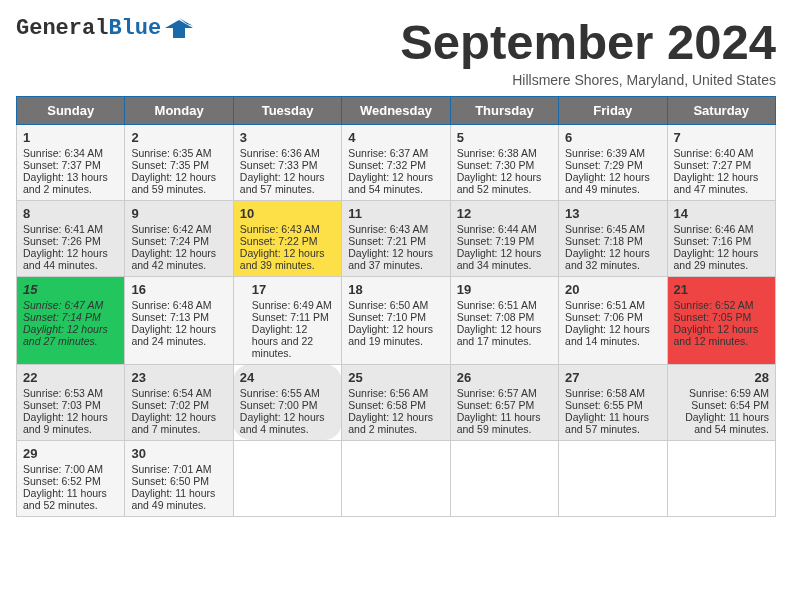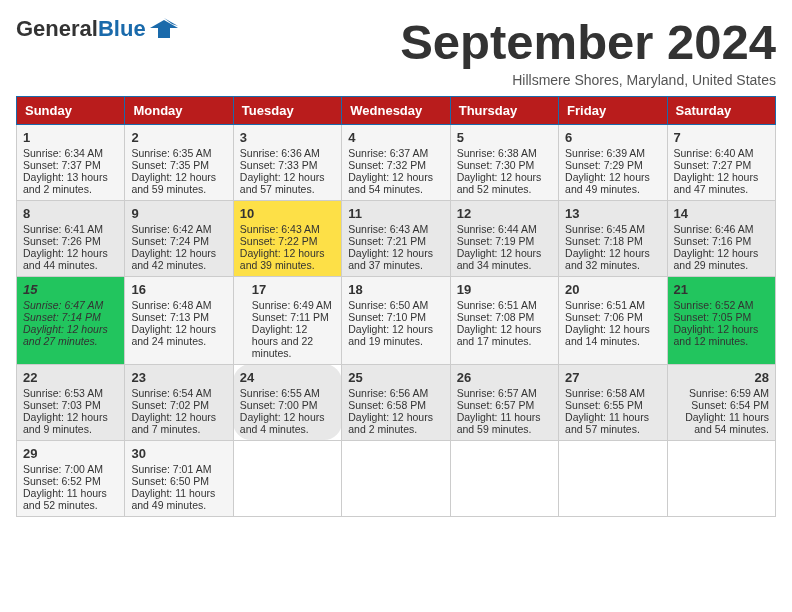--- a/index.html
+++ b/index.html
@@ -13,20 +13,21 @@
     .header {
       display: flex;
       justify-content: space-between;
       align-items: flex-start;
       margin-bottom: 8px;
     }
     .logo {
       display: flex;
       flex-direction: column;
       align-items: flex-start;
+      font-family: Liberation Mono, monospace;
     }
     .logo-wrapper {
       display: flex;
       align-items: center;
       gap: 4px;
     }
     .title-block {
       text-align: right;
     }
     .month-title {
@@ -39,26 +40,26 @@
       font-size: 14px;
       color: #555;
       margin-top: 2px;
     }
     .calendar {
       width: 100%;
       border-collapse: collapse;
       margin-top: 8px;
     }
     .calendar thead th {
-      background-color: #b91c1c;
+      background-color: #737373;
       color: #fff;
       font-size: 13px;
       font-weight: bold;
       padding: 6px 8px;
-      text-align: left;
+      text-align: center;
       border: 1px solid #1a6aab;
     }
     .calendar tbody td {
       border: 1px solid #ccc;
       vertical-align: top;
       padding: 5px 6px;
       font-size: 10.5px;
       color: #333;
       width: calc(100% / 7);
       background: #fff;
@@ -132,21 +133,21 @@
         <td style="background: rgb(232, 232, 232);"><span class="day-number">13</span><span>Sunrise: 6:45 AM</span><br><span>Sunset: 7:18 PM</span><br><span>Daylight: 12 hours and 32 minutes.</span></td>
         <td style="background: rgb(232, 232, 232);"><span class="day-number">14</span><span>Sunrise: 6:46 AM</span><br><span>Sunset: 7:16 PM</span><br><span>Daylight: 12 hours and 29 minutes.</span></td>
       </tr>
       <tr>
         <td style="background: #22c55e; font-style: italic;"><span class="day-number">15</span><span>Sunrise: 6:47 AM</span><br><span>Sunset: 7:14 PM</span><br><span>Daylight: 12 hours and 27 minutes.</span></td>
         <td style="background: rgb(245, 245, 245); margin-top: 20px;"><span class="day-number">16</span><span>Sunrise: 6:48 AM</span><br><span>Sunset: 7:13 PM</span><br><span>Daylight: 12 hours and 24 minutes.</span></td>
         <td style="background: rgb(245, 245, 245); padding-left: 18px;"><span class="day-number">17</span><span>Sunrise: 6:49 AM</span><br><span>Sunset: 7:11 PM</span><br><span>Daylight: 12 hours and 22 minutes.</span></td>
         <td style="background: rgb(245, 245, 245);"><span class="day-number">18</span><span>Sunrise: 6:50 AM</span><br><span>Sunset: 7:10 PM</span><br><span>Daylight: 12 hours and 19 minutes.</span></td>
         <td style="background: rgb(245, 245, 245);"><span class="day-number">19</span><span>Sunrise: 6:51 AM</span><br><span>Sunset: 7:08 PM</span><br><span>Daylight: 12 hours and 17 minutes.</span></td>
         <td style="background: rgb(245, 245, 245);"><span class="day-number">20</span><span>Sunrise: 6:51 AM</span><br><span>Sunset: 7:06 PM</span><br><span>Daylight: 12 hours and 14 minutes.</span></td>
-        <td style="background: #22c55e; margin-top: 42px;"><span class="day-number">21</span><span>Sunrise: 6:52 AM</span><br><span>Sunset: 7:05 PM</span><br><span>Daylight: 12 hours and 12 minutes.</span></td>
+        <td style="background: #ef4444; margin-top: 42px;"><span class="day-number">21</span><span>Sunrise: 6:52 AM</span><br><span>Sunset: 7:05 PM</span><br><span>Daylight: 12 hours and 12 minutes.</span></td>
       </tr>
       <tr>
         <td style="background: rgb(232, 232, 232);"><span class="day-number">22</span><span>Sunrise: 6:53 AM</span><br><span>Sunset: 7:03 PM</span><br><span>Daylight: 12 hours and 9 minutes.</span></td>
         <td style="background: rgb(232, 232, 232);"><span class="day-number">23</span><span>Sunrise: 6:54 AM</span><br><span>Sunset: 7:02 PM</span><br><span>Daylight: 12 hours and 7 minutes.</span></td>
         <td style="background: rgb(232, 232, 232); border-radius: 18px;"><span class="day-number">24</span><span>Sunrise: 6:55 AM</span><br><span>Sunset: 7:00 PM</span><br><span>Daylight: 12 hours and 4 minutes.</span></td>
         <td style="background: rgb(232, 232, 232);"><span class="day-number">25</span><span>Sunrise: 6:56 AM</span><br><span>Sunset: 6:58 PM</span><br><span>Daylight: 12 hours and 2 minutes.</span></td>
         <td style="background: rgb(232, 232, 232);"><span class="day-number">26</span><span>Sunrise: 6:57 AM</span><br><span>Sunset: 6:57 PM</span><br><span>Daylight: 11 hours and 59 minutes.</span></td>
         <td style="background: rgb(232, 232, 232);"><span class="day-number">27</span><span>Sunrise: 6:58 AM</span><br><span>Sunset: 6:55 PM</span><br><span>Daylight: 11 hours and 57 minutes.</span></td>
         <td style="background: rgb(232, 232, 232); text-align: right;"><span class="day-number">28</span><span>Sunrise: 6:59 AM</span><br><span>Sunset: 6:54 PM</span><br><span>Daylight: 11 hours and 54 minutes.</span></td>
       </tr>

